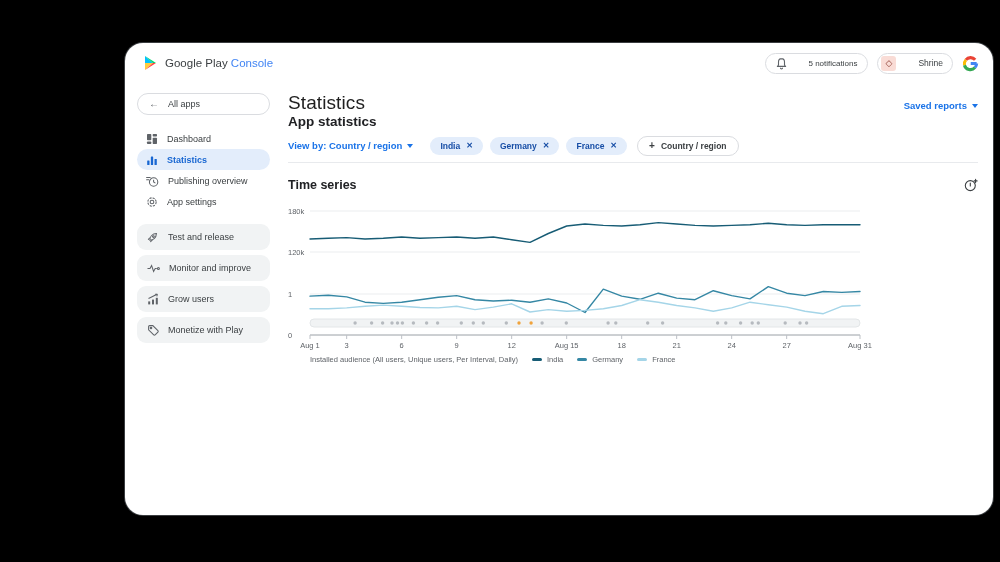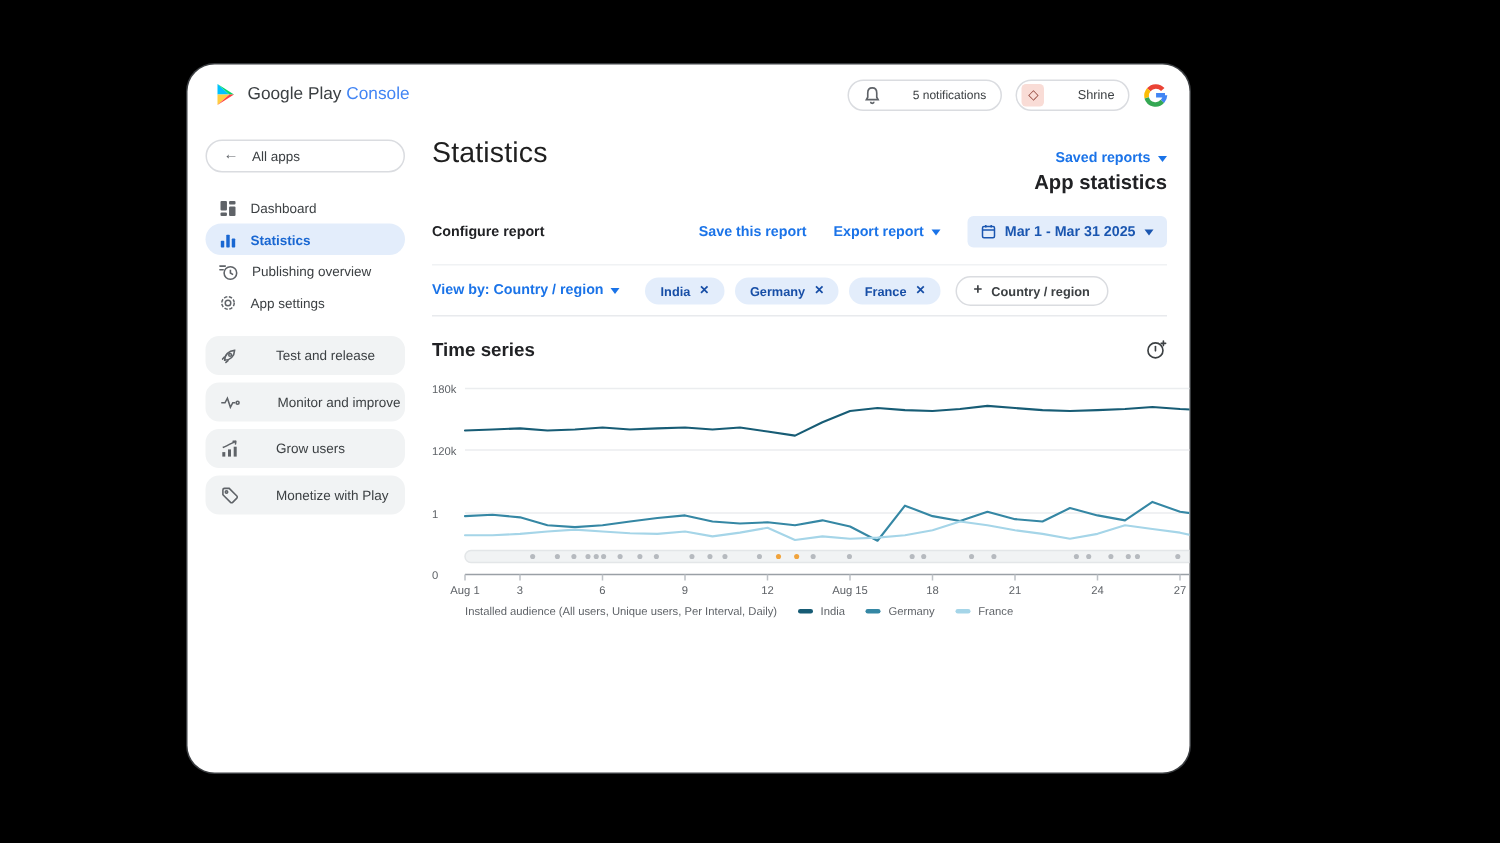--- a/index.html
+++ b/index.html
@@ -1,41 +1,41 @@
 <!DOCTYPE html>
 <html><head>
 <meta charset="utf-8">
 <style>
   html,body{margin:0;padding:0;background:#000;}
   *{box-sizing:border-box;}
   .stage{position:relative;width:1000px;height:562px;background:#000;overflow:hidden;
          font-family:"Liberation Sans",sans-serif;-webkit-font-smoothing:antialiased;}
-  .window{position:absolute;left:125px;top:43px;width:668px;height:472px;background:#fff;
-          border-radius:18px;overflow:hidden;box-shadow:0 0 0 1px #3a3d40,0 14px 44px rgba(0,0,0,.55);text-align:right;}
+  .window{position:absolute;left:125px;top:43px;width:868px;height:472px;background:#fff;
+          border-radius:18px;overflow:hidden;box-shadow:0 0 0 1px #3a3d40,0 14px 44px rgba(0,0,0,.55);}
   
   .topbar{height:40px;display:flex;align-items:center;justify-content:space-between;padding:0 14px 0 18px;}
   .brand{display:flex;align-items:center;gap:7px;}
   .brand-text{font-size:11.5px;color:#3c4043;white-space:nowrap;}
   .brand-text .console{color:#4285f4;}
   .topbar-right{display:flex;align-items:center;gap:9px;}
   .pill{display:flex;align-items:center;gap:22px;border:1px solid #dadce0;border-radius:12px;
         padding:3px 10px;font-size:8px;color:#3c4043;background:#fff;cursor:pointer;}
   .shrine-pill{padding:2px 9px 2px 3px;font-size:8.5px;}
   .shrine-icon{width:15px;height:15px;border-radius:3px;background:#f9dcd6;display:flex;
                align-items:center;justify-content:center;font-size:9px;color:#8f4136;line-height:1;}
   
   .wbody{display:flex;align-items:flex-start;}
   .sidebar{width:145px;flex:none;padding:10px 0 0 12px;}
   .allapps{display:flex;align-items:center;gap:9px;border:1px solid #dadce0;border-radius:13px;
            height:22px;padding:0 11px;font-size:9px;color:#3c4043;margin-bottom:13px;cursor:pointer;}
   .back-arrow{font-size:10px;color:#5f6368;line-height:1;}
   .nav-item{display:flex;align-items:center;gap:9px;height:21px;padding:0 9px;font-size:9px;
             color:#3c4043;border-radius:11px;cursor:pointer;white-space:nowrap;}
   .nav-item.selected{background:#e3edfb;color:#1967d2;font-weight:bold;}
-  .group-item{display:flex;align-items:center;gap:25px;height:26px;padding:0 10px;font-size:9px;
+  .group-item{display:flex;align-items:center;gap:9px;height:26px;padding:0 10px;font-size:9px;
               color:#3c4043;background:#f1f3f4;border-radius:9px;margin-bottom:5px;cursor:pointer;white-space:nowrap;}
   .groups{margin-top:12px;}
   .icon{flex:none;display:inline-flex;}
   
   .main{flex:1;min-width:0;padding:0 15px 0 18px;}
   .main-header{display:flex;justify-content:space-between;align-items:flex-start;margin-top:9px;}
   .page-title{font-size:19px;font-weight:500;color:#1f1f1f;letter-spacing:.1px;}
   .blue-link{color:#1a73e8;font-size:9.5px;font-weight:bold;display:inline-flex;align-items:center;
              gap:5px;cursor:pointer;white-space:nowrap;}
   .caret{width:0;height:0;border-left:3.5px solid transparent;border-right:3.5px solid transparent;
@@ -220,39 +220,20 @@
         <div class="main-header">
           <div class="page-title">Statistics</div>
           <div class="blue-link" style="margin-top:8px;">
             <span>Saved reports</span>
             <span class="caret"></span>
           </div>
         </div>
 
         <div class="section-title">App statistics</div>
 
-        <div class="configure-row">
-          <span class="configure-label">Configure report</span>
-          <span class="spacer"></span>
-          <span class="blue-link">Save this report</span>
-          <span class="blue-link gap18">
-            <span>Export report</span>
-            <span class="caret"></span>
-          </span>
-          <span class="date-chip">
-            <span class="icon">
-              <svg width="10" height="11" viewBox="0 0 10 11" fill="none" stroke="#1a56b0" stroke-width="1">
-                <rect x="1" y="2" width="8" height="7.5" rx="1"></rect>
-                  <path d="M1,4.4 H9 M3.2,1 V2.6 M6.8,1 V2.6"></path>
-              </svg>
-            </span>
-            <span>Mar 1 - Mar 31 2025</span>
-            <span class="caret"></span>
-          </span>
-        </div>
 
 
         <div class="filter-row">
           <span class="blue-link">
             <span>View by: Country / region</span>
             <span class="caret"></span>
           </span>
           <span class="chips">
             <span class="chip">
               <span>India</span>

